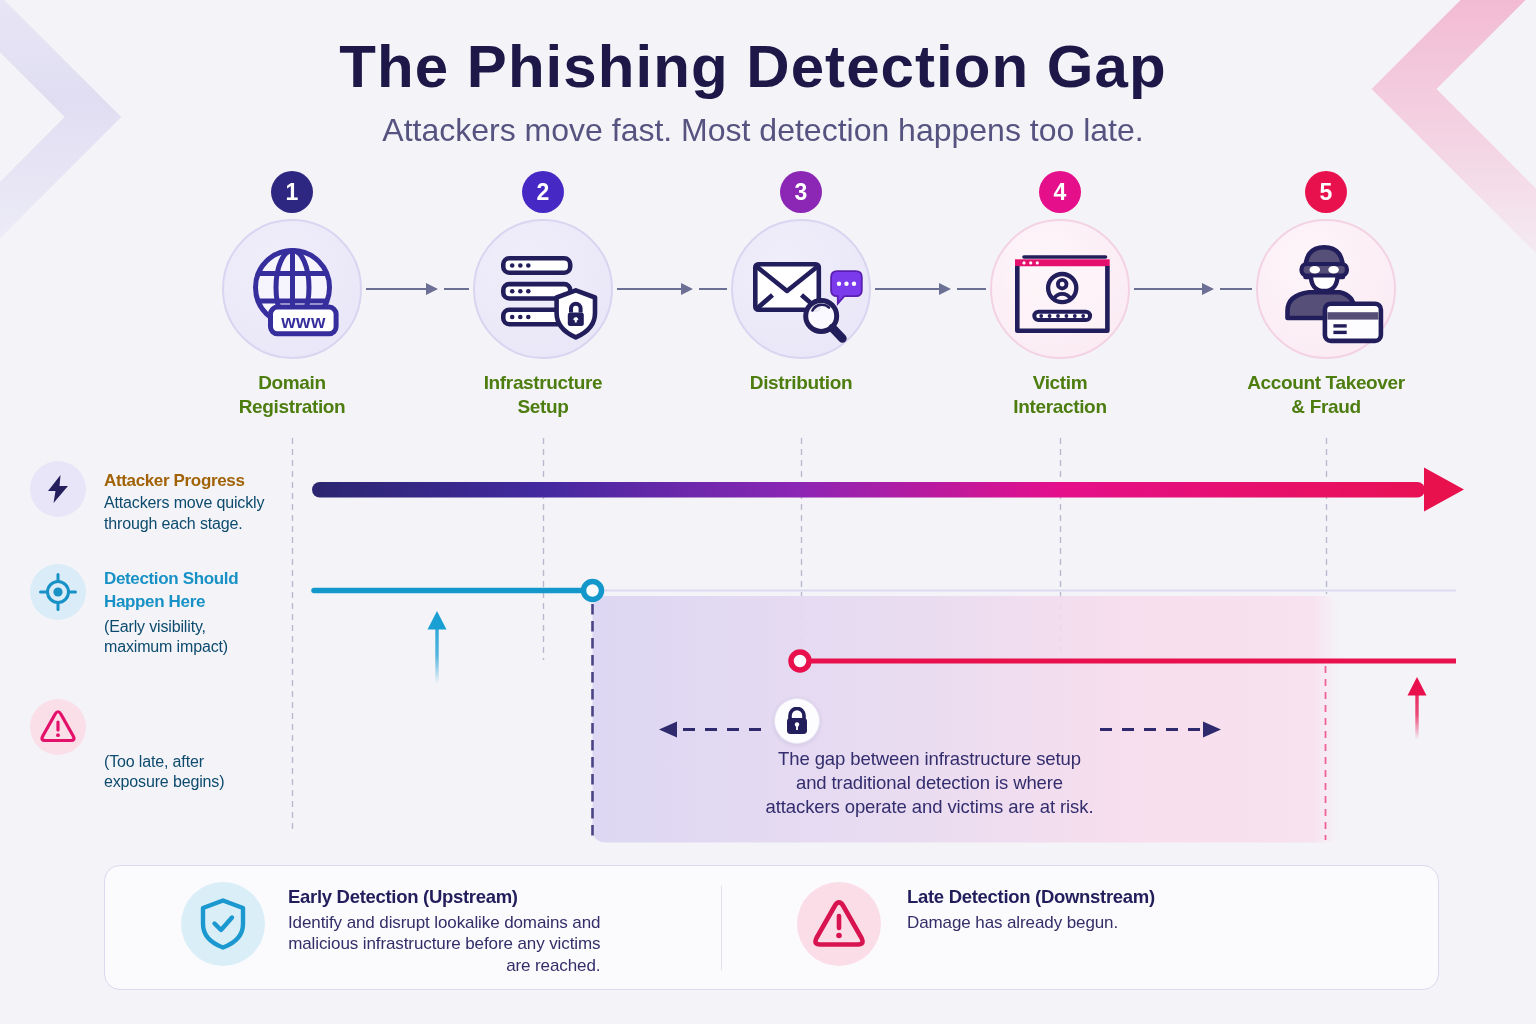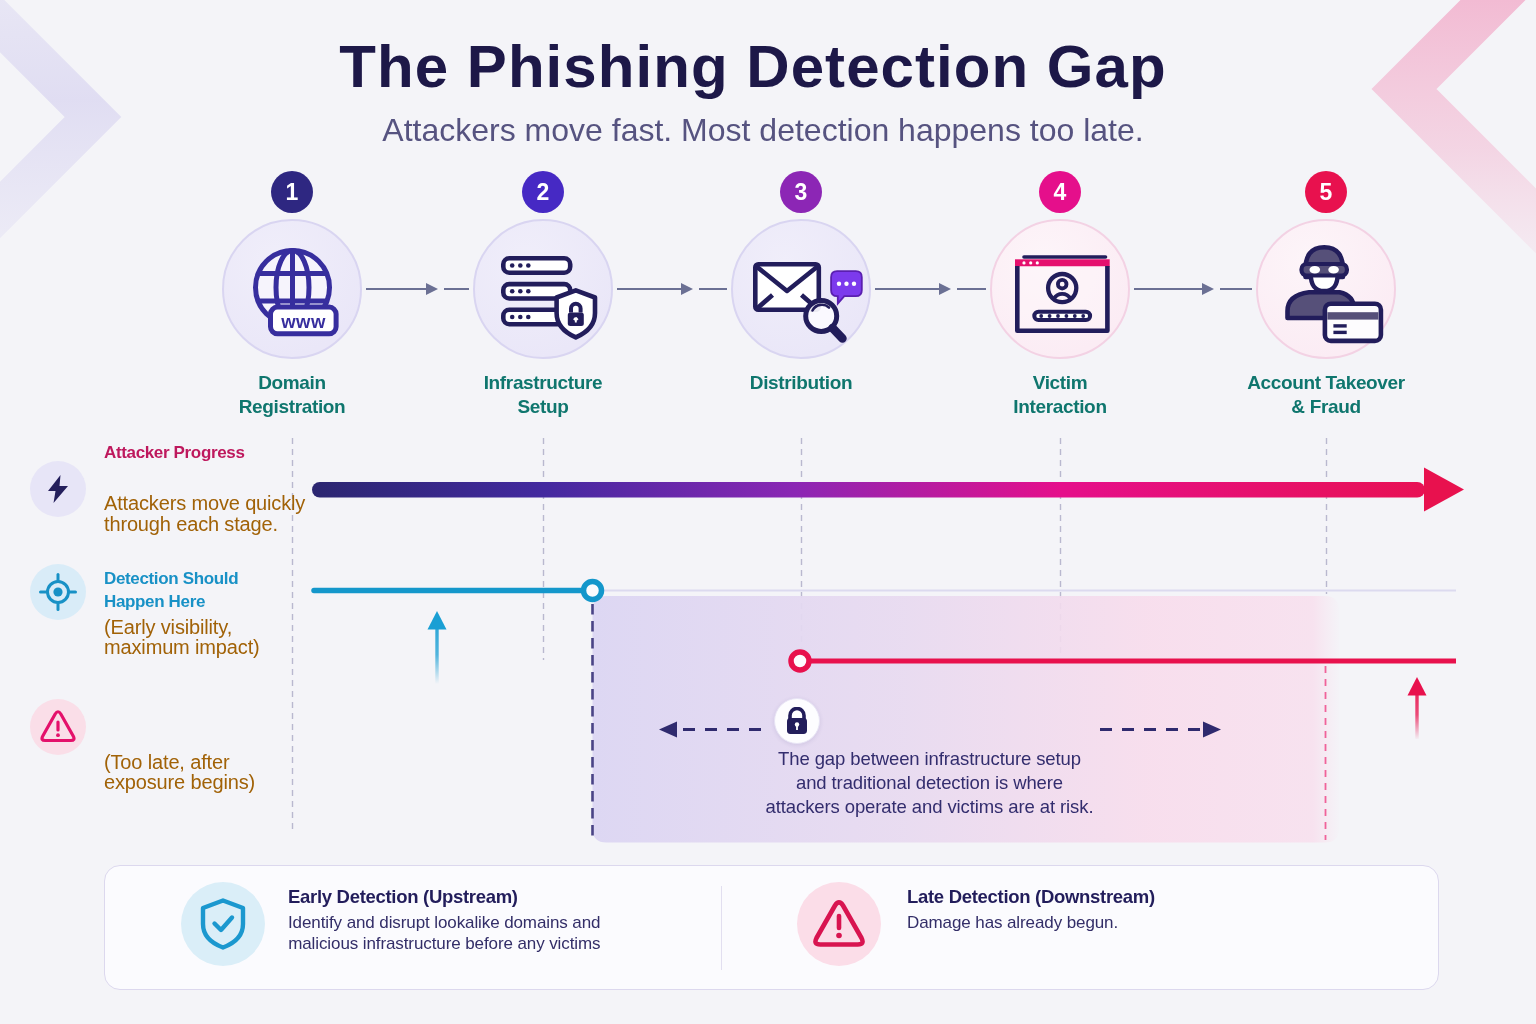--- a/index.html
+++ b/index.html
@@ -9,26 +9,26 @@
 
   
   .title { left:-15px; width:1536px; top:37.3px; text-align:center; font-weight:700; font-size:60px; line-height:60px; letter-spacing:1.05px; color:#1d1848; }
   .subtitle { left:-5px; width:1536px; top:113.6px; text-align:center; font-weight:400; font-size:32px; line-height:32px; letter-spacing:0px; color:#565380; }
 
   
   .stage-badge { width:42px; height:42px; border-radius:50%; color:#ffffff; font-weight:700; font-size:23px; display:flex; align-items:center; justify-content:center; top:171px; }
   .stage-circle { width:140px; height:140px; border-radius:50%; top:219px; }
   .stage-circle.lav { background:radial-gradient(circle at 38% 30%, #f0eefa 0%, #eae7f8 75%); border:2px solid #d9d5f1; }
   .stage-circle.pnk { background:radial-gradient(circle at 38% 30%, #fdf5f9 0%, #fbecf4 75%); border:2px solid #f3d2e4; }
-  .stage-label { top:371.4px; width:240px; text-align:center; font-weight:700; font-size:19px; letter-spacing:-0.35px; line-height:24px; color:#0f766e; }
+  .stage-label { top:371.4px; width:240px; text-align:center; font-weight:700; font-size:19px; letter-spacing:-0.35px; line-height:24px; color:#4d7c0f; }
 
   
   .legend-circle { width:56px; height:56px; border-radius:50%; left:30px; display:flex; align-items:center; justify-content:center; }
   .legend-title { left:104px; font-weight:700; font-size:17px; letter-spacing:-0.35px; line-height:22.3px; width:220px; }
-  .legend-note { left:104px; font-weight:400; font-size:20px; letter-spacing:-0.15px; line-height:20.5px; width:220px; color:#a16207; }
+  .legend-note { left:104px; font-weight:400; font-size:16px; letter-spacing:-0.15px; line-height:20.5px; width:220px; color:#0c4a6e; }
 
   
   .lock-badge { left:774px; top:698px; width:46px; height:46px; border-radius:50%; background:#fdfdff; border:1px solid #e8e4f5; display:flex; align-items:center; justify-content:center; box-shadow:0 1px 4px rgba(60,50,120,0.12); }
   .exposure-title { left:829px; top:701.9px; font-weight:700; font-size:24px; line-height:34px; letter-spacing:0px; color:#2a2465; white-space:nowrap; }
   .exposure-desc { left:679px; top:747.4px; width:501px; text-align:center; font-weight:400; font-size:18.5px; letter-spacing:-0.1px; line-height:24px; color:#332d6e; }
 
   
   .footer-panel { left:103.5px; top:865px; width:1335.5px; height:125px; background:#fbfbfe; border:1.5px solid #dcd8ee; border-radius:16px; }
   .footer-divider { left:720.5px; top:886px; width:1.5px; height:84px; background:#e2dff0; }
   .fc-circle { width:84px; height:84px; border-radius:50%; top:882px; display:flex; align-items:center; justify-content:center; }
@@ -266,21 +266,21 @@
   <div class="abs stage-label" style="left:1206px;">
     <div>Account Takeover</div>
       <div>&amp; Fraud</div>
   </div>
 
   <div class="abs legend-circle" style="top:461px; background:#e7e5f7;">
     <svg width="26" height="30" viewBox="0 0 26 30">
       <path d="M 15.5 1 L 3 17 L 10.5 17 L 8.5 29 L 23 12 L 14.5 12 Z" fill="#241f5c"></path>
     </svg>
   </div>
-  <div class="abs legend-title" style="top:442px; color:#be185d;">
+  <div class="abs legend-title" style="top:470px; color:#a16207;">
     <div>Attacker Progress</div>
   </div>
   <div class="abs legend-note" style="top:493.1px;">
     <div>Attackers move quickly</div>
       <div>through each stage.</div>
   </div>
 
   <div class="abs legend-circle" style="top:564px; background:#d9ecf8;">
     <svg width="38" height="38" viewBox="0 0 38 38">
       <g stroke="#1891c6" stroke-width="3" fill="none" stroke-linecap="round">
@@ -334,20 +334,21 @@
   <div class="abs fc-circle" style="left:180.5px; background:#daeef8;">
     <svg width="46" height="52" viewBox="0 0 46 52">
       <path d="M 23 2.5 L 43 10 L 43 26 Q 43 42 23 49.5 Q 3 42 3 26 L 3 10 Z" fill="none" stroke="#1b98cf" stroke-width="4.4" stroke-linejoin="round"></path>
       <path d="M 14.5 25.5 L 21 32 L 32 19.5" fill="none" stroke="#1b98cf" stroke-width="4.4" stroke-linecap="round" stroke-linejoin="round"></path>
     </svg>
   </div>
   <div class="abs fc-title" style="left:288px;">Early Detection (Upstream)</div>
   <div class="abs fc-body" style="left:288px;text-align:right;">
     <div>Identify and disrupt lookalike domains and</div>
     <div>malicious infrastructure before any victims</div>
+    <div>are reached.</div>
   </div>
 
   <div class="abs fc-circle" style="left:796.5px; background:#fbdde8;">
     <svg width="52" height="48" viewBox="0 0 52 48">
       <path d="M 22 5.5 Q 26 -0.8 30 5.5 L 48.5 38 Q 51.8 44.5 44.8 44.5 L 7.2 44.5 Q 0.2 44.5 3.5 38 Z" fill="none" stroke="#d81450" stroke-width="4.6" stroke-linejoin="round"></path>
       <line x1="26" y1="16" x2="26" y2="28" stroke="#d81450" stroke-width="4.6" stroke-linecap="round"></line>
       <circle cx="26" cy="35.5" r="2.8" fill="#d81450"></circle>
     </svg>
   </div>
   <div class="abs fc-title" style="left:907px;">Late Detection (Downstream)</div>

